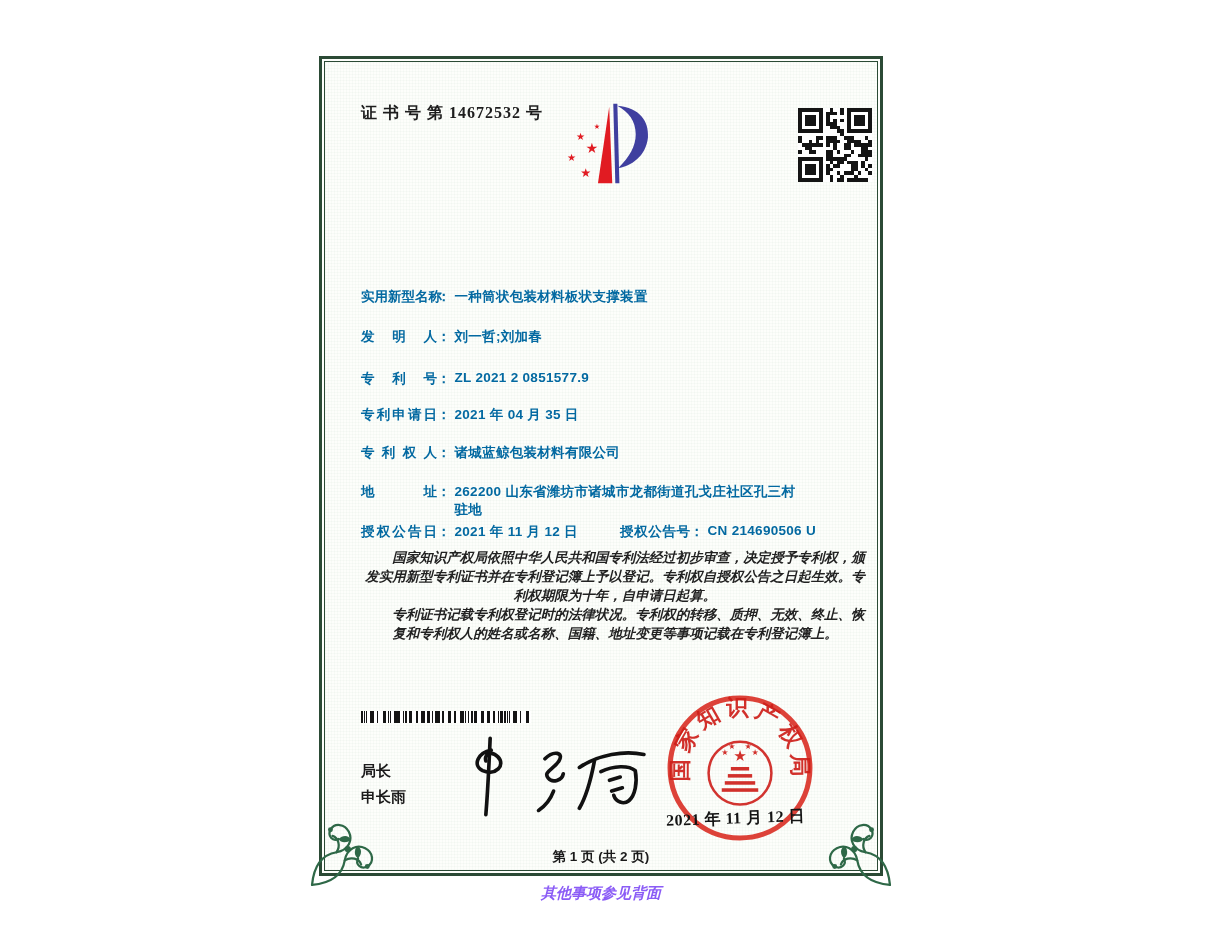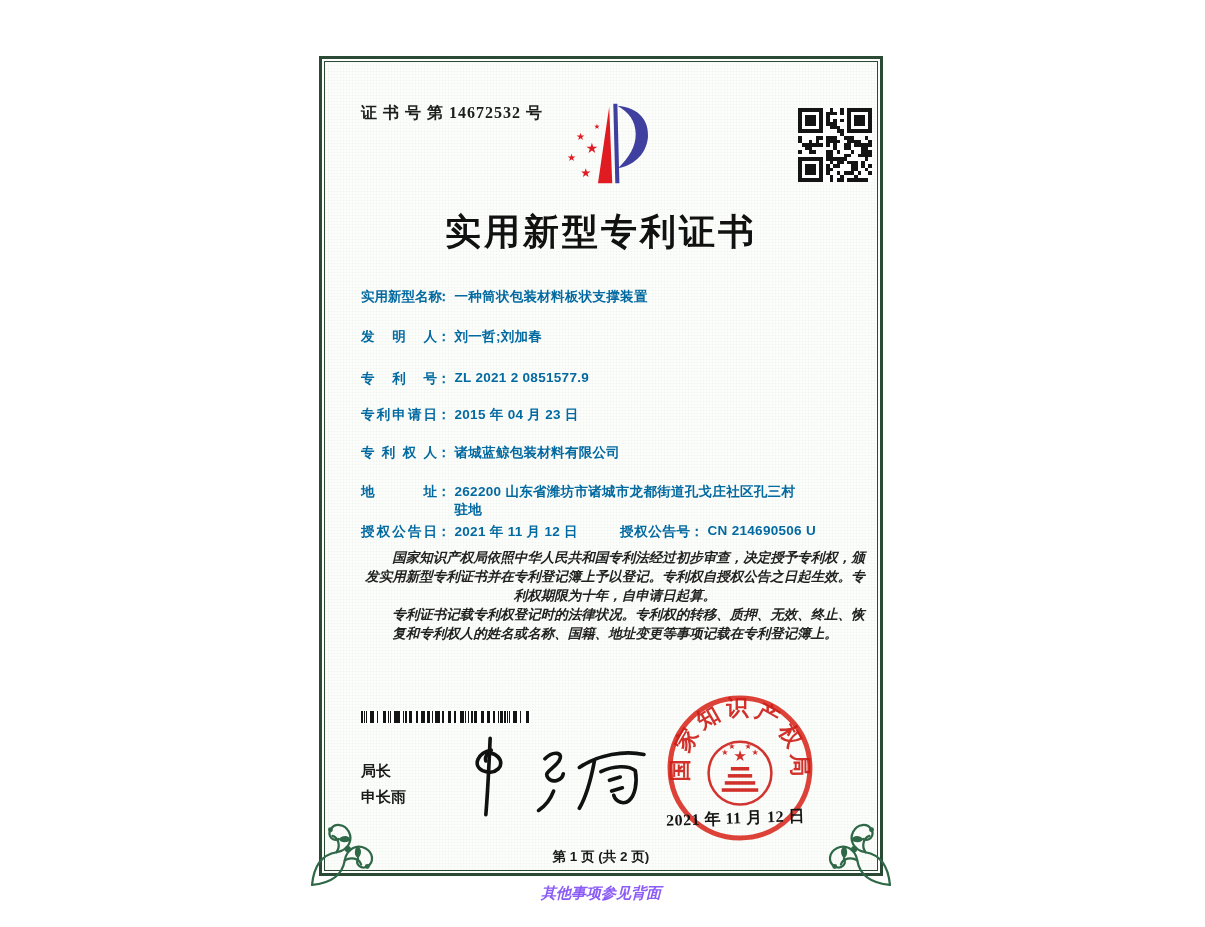--- a/index.html
+++ b/index.html
@@ -255,33 +255,32 @@
           <rect x="12" y="20" width="1" height="1"></rect>
           <rect x="14" y="20" width="1" height="1"></rect>
           <rect x="15" y="20" width="1" height="1"></rect>
           <rect x="16" y="20" width="1" height="1"></rect>
           <rect x="17" y="20" width="1" height="1"></rect>
           <rect x="18" y="20" width="1" height="1"></rect>
           <rect x="19" y="20" width="1" height="1"></rect>
         </g>
     </svg>
 
-    <div class="doc-title">实用新型专利证书</div>
 
     <div class="field-row" style="top:229px">
       <span class="flabel">实用新型名称</span><span class="fcolon">：</span><span class="fvalue">一种筒状包装材料板状支撑装置</span>
     </div>
     <div class="field-row" style="top:269px">
       <span class="flabel">发明人</span><span class="fcolon">：</span><span class="fvalue">刘一哲;刘加春</span>
     </div>
     <div class="field-row" style="top:311px">
       <span class="flabel">专利号</span><span class="fcolon">：</span><span class="fvalue">ZL 2021 2 0851577.9</span>
     </div>
     <div class="field-row" style="top:347px">
-      <span class="flabel">专利申请日</span><span class="fcolon">：</span><span class="fvalue">2015 年 04 月 23 日</span>
+      <span class="flabel">专利申请日</span><span class="fcolon">：</span><span class="fvalue">2021 年 04 月 35 日</span>
     </div>
     <div class="field-row" style="top:385px">
       <span class="flabel">专利权人</span><span class="fcolon">：</span><span class="fvalue">诸城蓝鲸包装材料有限公司</span>
     </div>
     <div class="field-row" style="top:424px">
       <span class="flabel">地址</span><span class="fcolon">：</span><span class="fvalue"><span>262200 山东省潍坊市诸城市龙都街道孔戈庄社区孔三村</span><span class="addr2">驻地</span></span>
     </div>
     <div class="field-row" style="top:464px">
       <span class="flabel">授权公告日</span><span class="fcolon">：</span><span class="fvalue">2021 年 11 月 12 日</span>
       <span class="grant2"><span class="flabel">授权公告号</span><span class="fcolon">：</span><span class="fvalue">CN 214690506 U</span></span>

